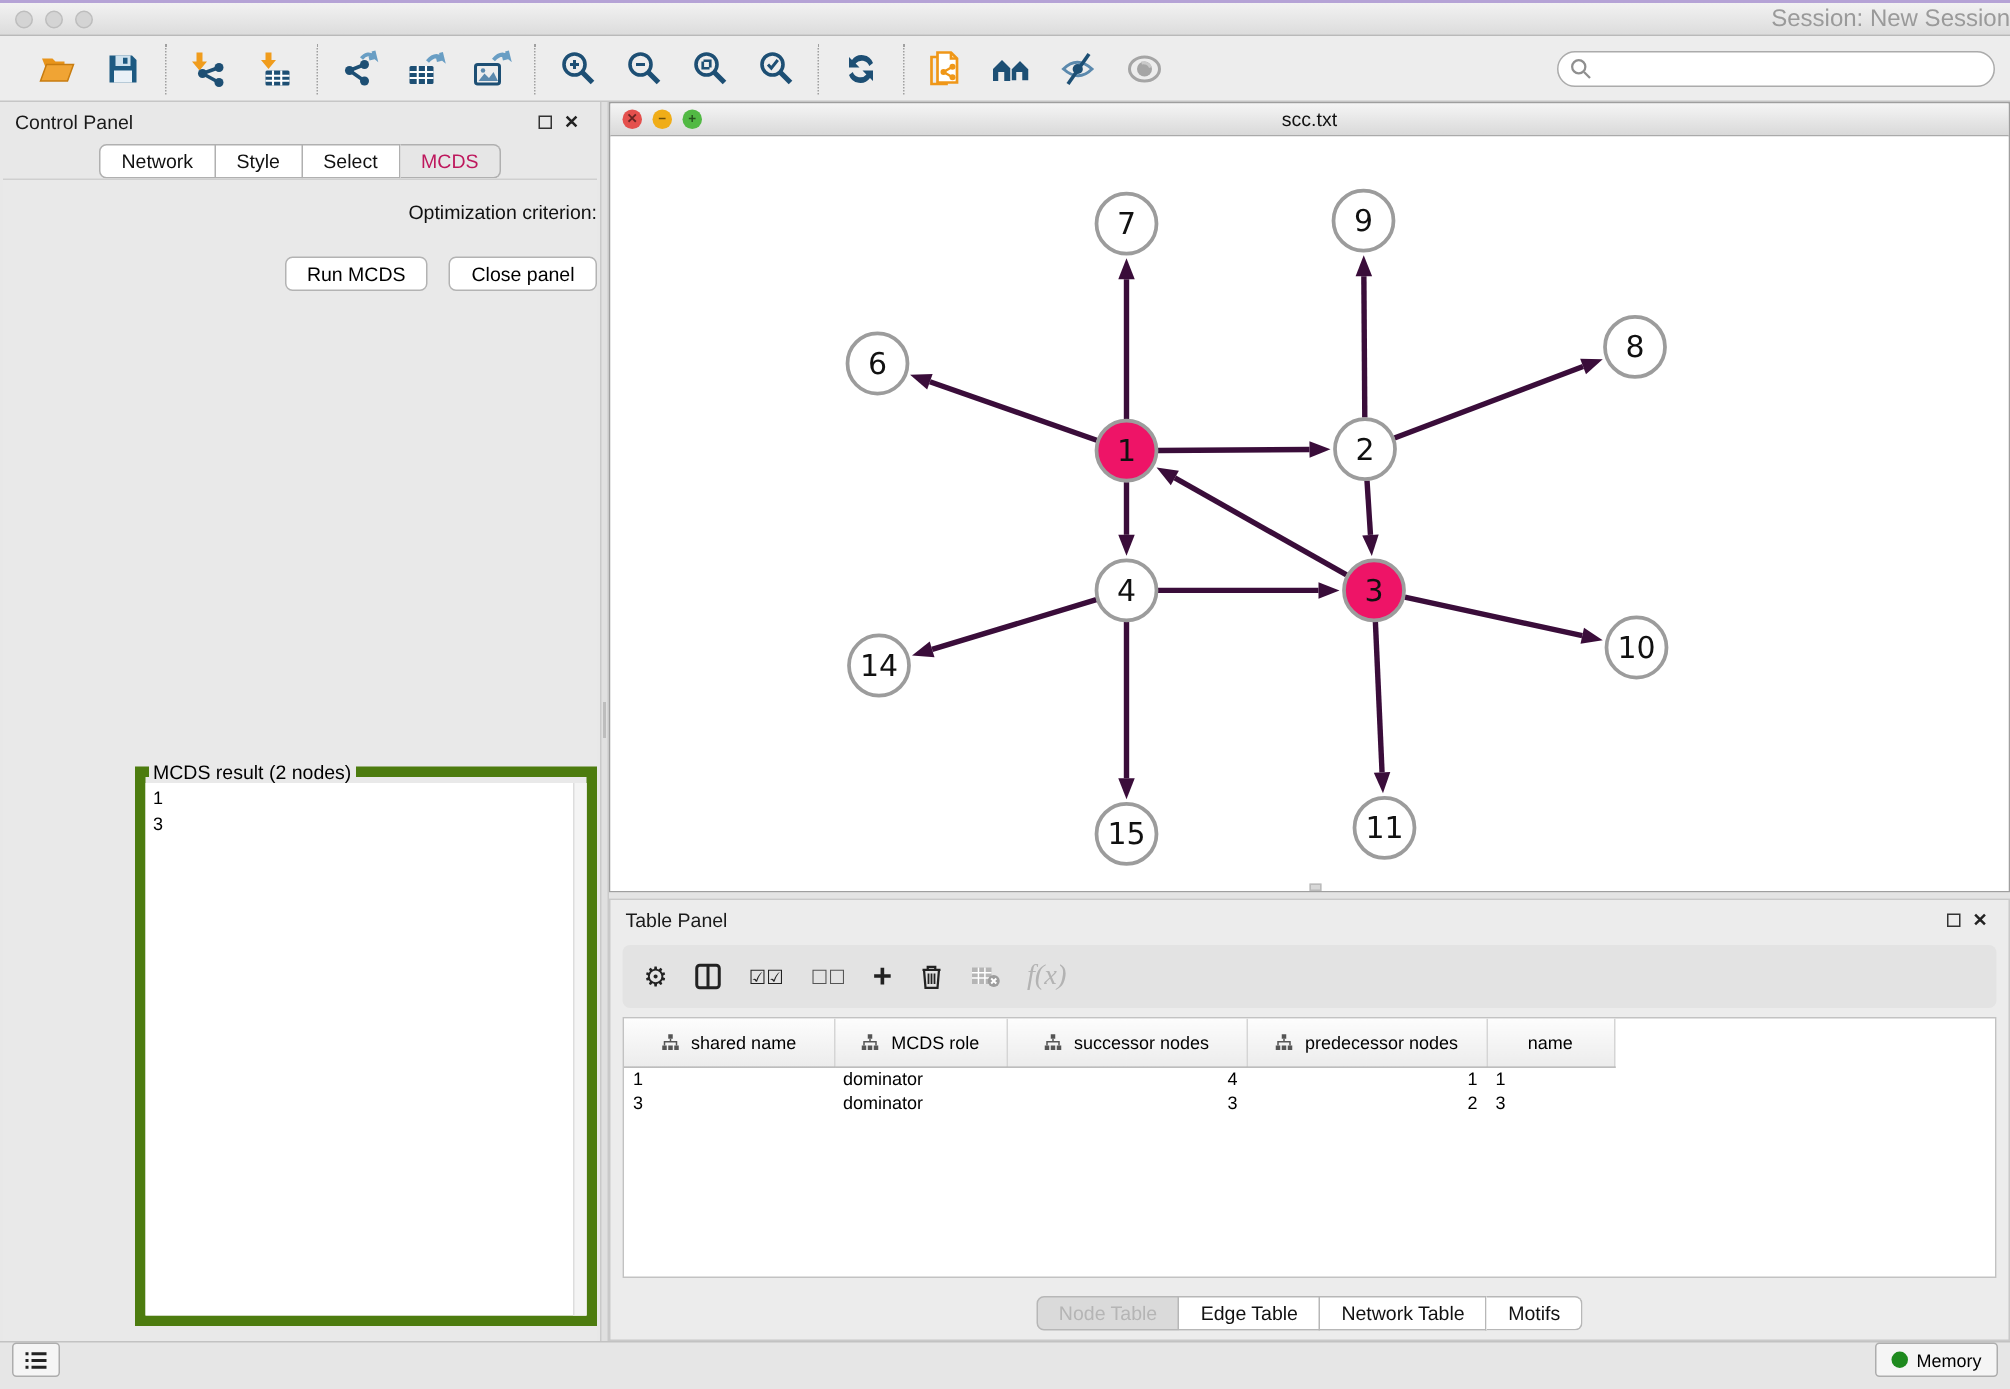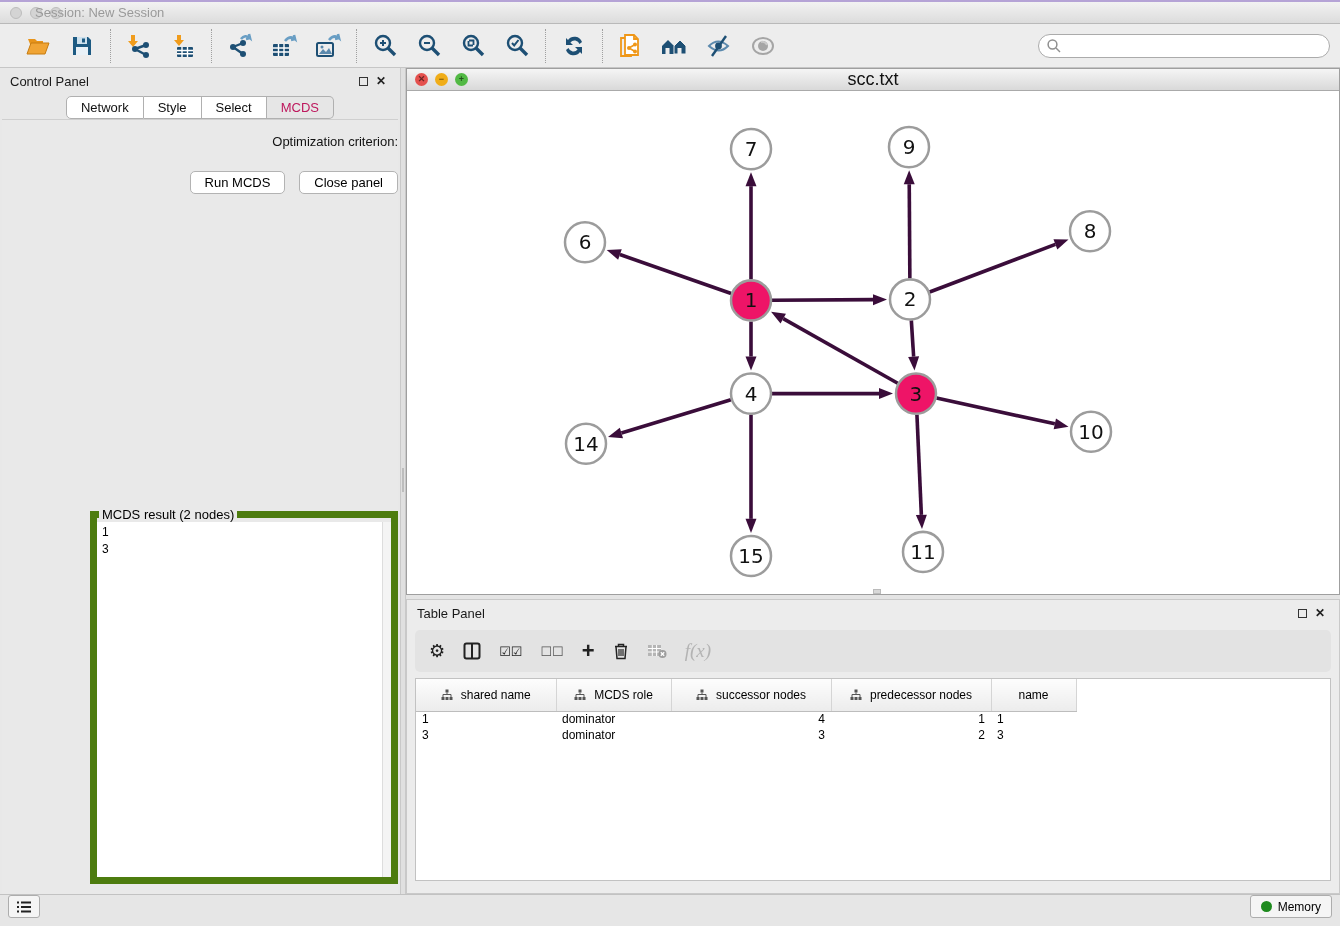--- a/index.html
+++ b/index.html
@@ -5,21 +5,21 @@
   * { margin:0; padding:0; box-sizing:border-box; }
   html,body { width:1340px; height:926px; }
   body { font-family:"Liberation Sans", sans-serif; background:#e8e8e8; overflow:hidden;
          border-top:2px solid #b5a3d6; }
 
   
   .titlebar { height:22px; background:linear-gradient(#f2f2f2,#dcdcdc); border-bottom:1px solid #b9b9b9;
               display:flex; align-items:center; position:relative; }
   .tl-group { display:flex; gap:8px; margin-left:10px; }
   .tl { width:12px; height:12px; border-radius:50%; background:#d4d4d4; border:1px solid #bdbdbd; }
-  .win-title { position:absolute; left:0; right:0; text-align:left; color:#9a9a9a; font-size:13px;margin-left:35px; }
+  .win-title { position:absolute; left:0; right:0; text-align:right; color:#9a9a9a; font-size:16px;margin-left:35px; }
 
   
   .toolbar { height:44px; background:#ededed; border-bottom:1px solid #c6c6c6;
              display:flex; align-items:center; padding:0 10px; }
   .tb-group { display:flex; align-items:center; gap:14px; padding:0 13px; }
   .tb-sep { width:1px; height:34px; border-left:1px dotted #a0a0a0; }
   .tb-btn { background:none; border:none; width:30px; height:30px; display:flex; align-items:center;
             justify-content:center; cursor:pointer; padding:0; }
   .tb-btn svg { display:block; }
   .search-wrap { margin-left:auto; }
@@ -65,21 +65,21 @@
 
   .net-frame { height:527px; border:1px solid #9f9f9f; display:flex; flex-direction:column; background:#fff; }
   .net-titlebar { height:22px; background:linear-gradient(#f5f5f5,#d9d9d9); border-bottom:1px solid #aaa;
                   display:flex; align-items:center; position:relative; }
   .lights { display:flex; gap:7px; margin-left:8px; }
   .light { width:13px; height:13px; border-radius:50%; font-size:9px; line-height:13px; text-align:center;
            color:rgba(0,0,0,.55); font-weight:bold; cursor:pointer; border:none; padding:0; }
   .light.red { background:#e4504d; }
   .light.yellow { background:#f0ad18; }
   .light.green { background:#52b944; }
-  .net-title { position:absolute; left:0; right:0; text-align:center; font-size:18px; color:#111; }
+  .net-title { position:absolute; left:0; right:0; text-align:center; font-size:13px; color:#111; }
   .net-canvas { flex:1; background:#fff; position:relative; }
   .net-canvas svg { position:absolute; inset:0; }
   .canvas-grip-bottom { position:absolute; left:50%; bottom:0; width:8px; height:5px; background:#d8d8d8; border:1px solid #bbb; }
 
   .h-splitter { height:4px; background:#e4e4e4; cursor:row-resize; }
 
   
   .table-panel { flex:1; background:#ececec; display:flex; flex-direction:column; border:1px solid #c9c9c9; }
   .tp-toolbar { height:42px; margin:4px 8px 0 8px; background:#e3e3e3; border-radius:5px;
                 display:flex; align-items:center; gap:18px; padding:0 14px; }
@@ -505,20 +505,26 @@
             <td class="la">3</td>
             <td class="la">dominator</td>
             <td class="ra">3</td>
             <td class="ra">2</td>
             <td class="la">3</td>
           </tr>
           </tbody>
         </table>
       </div>
       <div class="tp-footer"></div>
+      <div class="tp-tabs">
+        <button class="tp-tab sel">Node Table</button>
+        <button class="tp-tab">Edge Table</button>
+        <button class="tp-tab">Network Table</button>
+        <button class="tp-tab">Motifs</button>
+      </div>
     </div>
   </div>
 </div>
 
 <div class="statusbar">
   <button class="sb-left-btn">
     <svg width="16" height="14" viewBox="0 0 16 14">
       <g stroke="#222" stroke-width="2">
           <path d="M1 2.5 h2 M5 2.5 h10 M1 7 h2 M5 7 h10 M1 11.5 h2 M5 11.5 h10"></path>
         </g>

